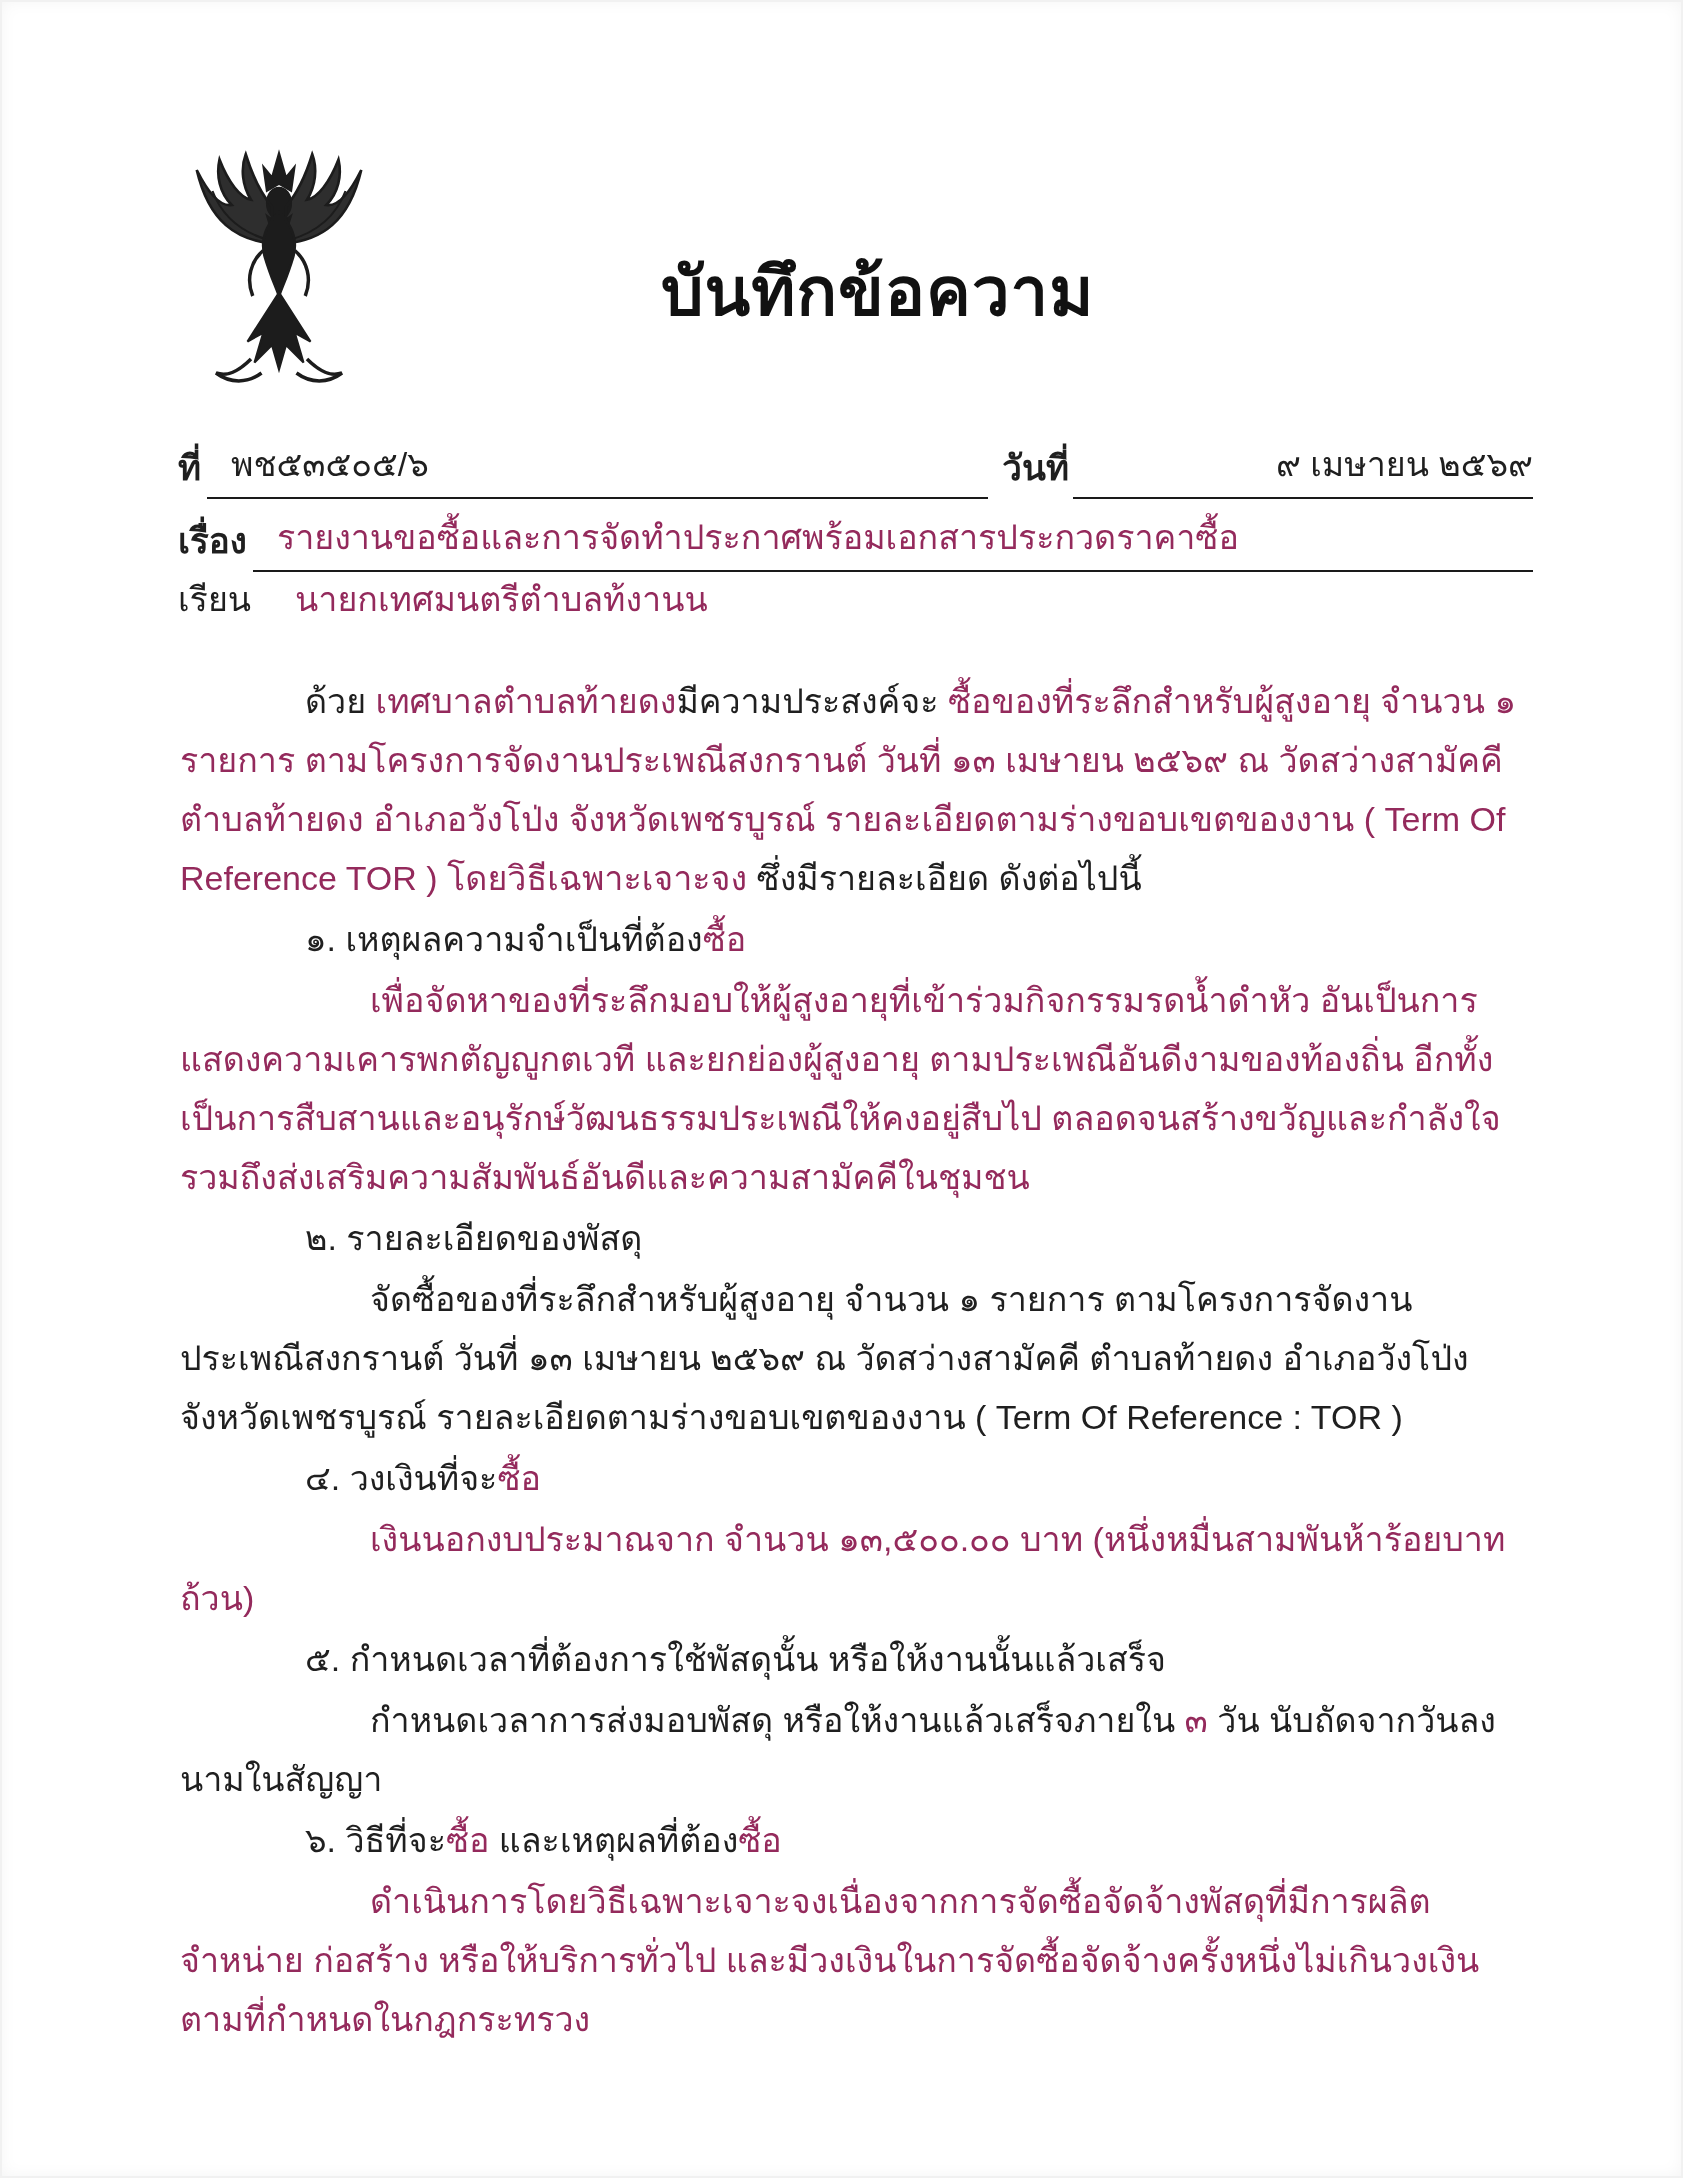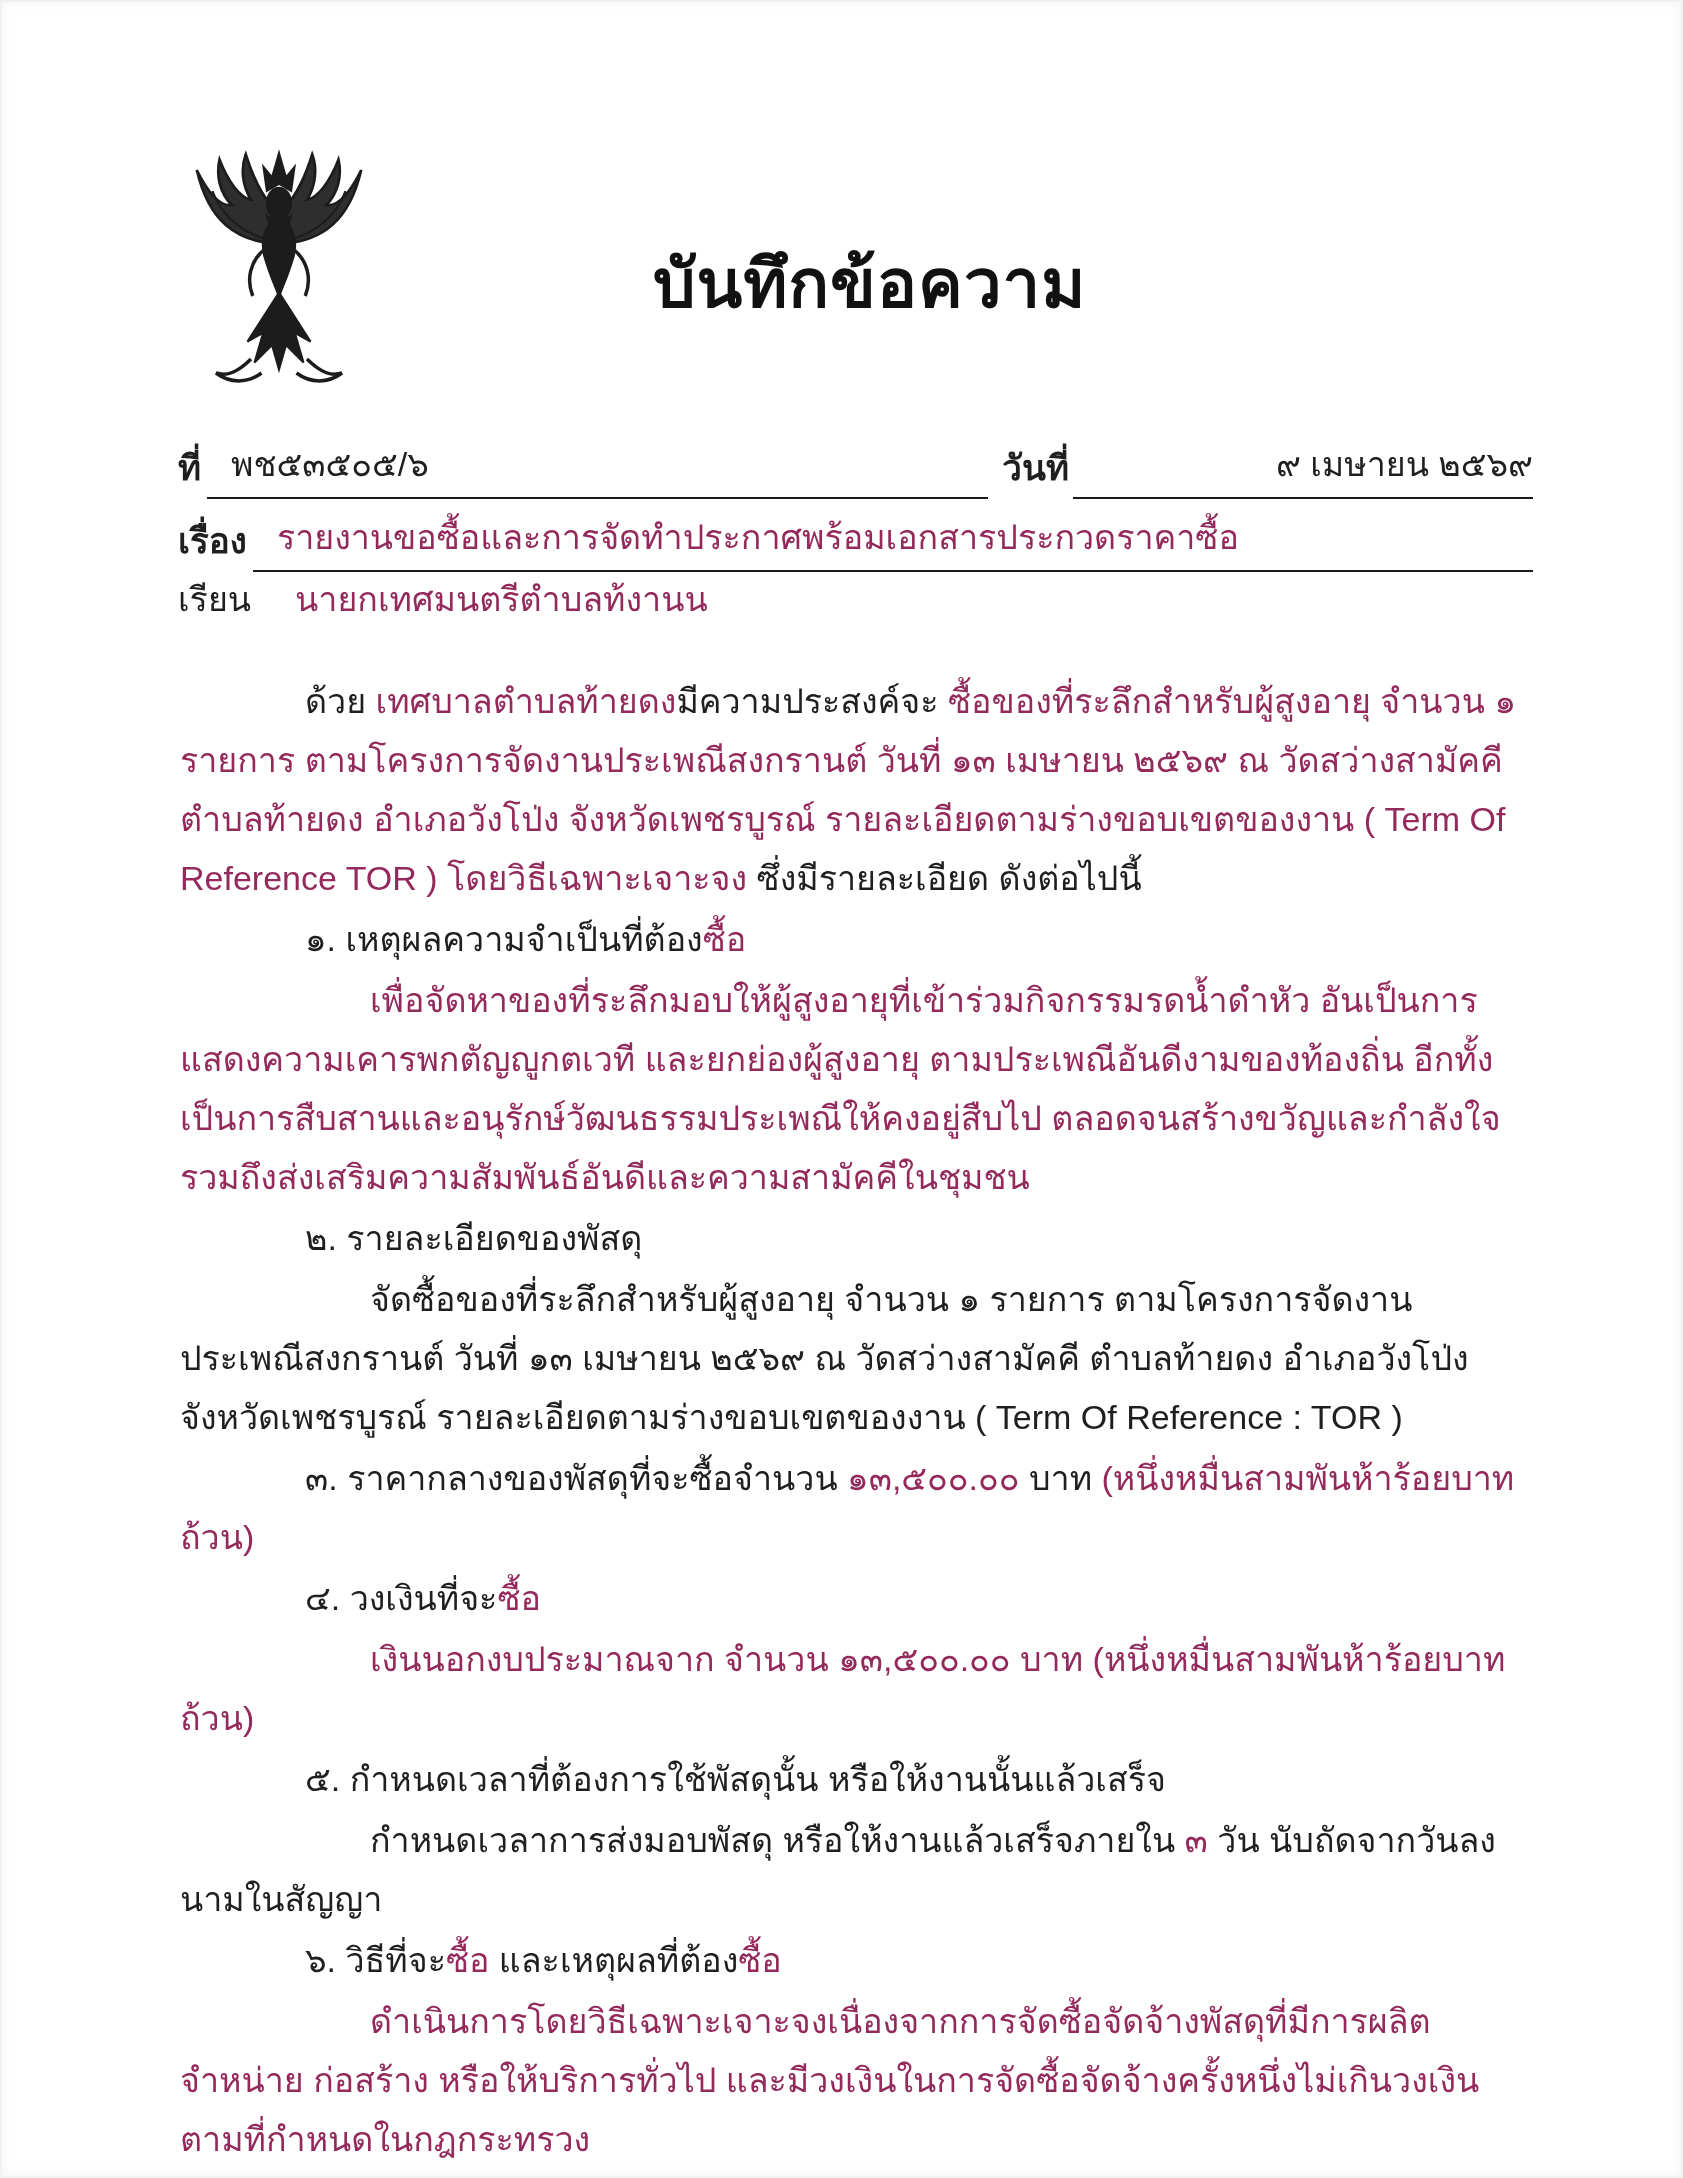--- a/index.html
+++ b/index.html
@@ -17,21 +17,21 @@
     font-family:"Liberation Sans", sans-serif;
     color:var(--ink);
   }
   .emblem{
     position:absolute;left:174px;top:147px;width:210px;height:249px;
   }
   .doc-title{
     position:absolute;left:653px;top:230px;
     font-size:67px;font-weight:700;color:#111;
     letter-spacing:1px;
-    margin:0;
+    margin:8px;
   }
   .content{
     position:absolute;left:178px;right:150px;top:426px;
   }
   .form-row{
     display:flex;align-items:flex-end;height:73px;
   }
   .form-label{
     font-weight:700;font-size:35px;color:var(--ink);
     white-space:nowrap;padding:0 6px 4px 0;
@@ -122,21 +122,20 @@
       <span class="sal-label v-ink">เรียน</span>
       <span class="v-fill">นายกเทศมนตรีตำบลท้งานน</span>
     </div>
 
     <div class="doc-body">
         <p class="para indent-a"><span class="c-ink">ด้วย </span><span class="c-fill">เทศบาลตำบลท้ายดง</span><span class="c-ink">มีความประสงค์จะ </span><span class="c-fill">ซื้อของที่ระลึกสำหรับผู้สูงอายุ จำนวน ๑ รายการ ตามโครงการจัดงานประเพณีสงกรานต์ วันที่ ๑๓ เมษายน ๒๕๖๙ ณ วัดสว่างสามัคคี ตำบลท้ายดง อำเภอวังโป่ง จังหวัดเพชรบูรณ์ รายละเอียดตามร่างขอบเขตของงาน ( Term Of Reference TOR ) โดยวิธีเฉพาะเจาะจง </span><span class="c-ink">ซึ่งมีรายละเอียด ดังต่อไปนี้</span></p>
         <p class="para indent-a"><span class="c-ink">๑. เหตุผลความจำเป็นที่ต้อง</span><span class="c-fill">ซื้อ</span></p>
         <p class="para indent-b"><span class="c-fill">เพื่อจัดหาของที่ระลึกมอบให้ผู้สูงอายุที่เข้าร่วมกิจกรรมรดน้ำดำหัว อันเป็นการแสดงความเคารพกตัญญูกตเวที และยกย่องผู้สูงอายุ ตามประเพณีอันดีงามของท้องถิ่น อีกทั้งเป็นการสืบสานและอนุรักษ์วัฒนธรรมประเพณีให้คงอยู่สืบไป ตลอดจนสร้างขวัญและกำลังใจ รวมถึงส่งเสริมความสัมพันธ์อันดีและความสามัคคีในชุมชน</span></p>
         <p class="para indent-a"><span class="c-ink">๒. รายละเอียดของพัสดุ</span></p>
         <p class="para indent-b"><span class="c-ink">จัดซื้อของที่ระลึกสำหรับผู้สูงอายุ จำนวน  ๑  รายการ ตามโครงการจัดงานประเพณีสงกรานต์ วันที่ ๑๓  เมษายน  ๒๕๖๙ ณ วัดสว่างสามัคคี ตำบลท้ายดง อำเภอวังโป่ง จังหวัดเพชรบูรณ์ รายละเอียดตามร่างขอบเขตของงาน ( Term Of Reference : TOR )</span></p>
-        <p class="para indent-a"><span class="c-ink">๓. ราคากลางของพัสดุที่จะซื้อจำนวน </span><span class="c-fill">๑๓,๕๐๐.๐๐</span><span class="c-ink"> บาท </span><span class="c-fill">(หนึ่งหมื่นสามพันห้าร้อยบาทถ้วน)</span></p>
         <p class="para indent-a"><span class="c-ink">๔. วงเงินที่จะ</span><span class="c-fill">ซื้อ</span></p>
         <p class="para indent-b"><span class="c-fill">เงินนอกงบประมาณจาก จำนวน ๑๓,๕๐๐.๐๐ บาท (หนึ่งหมื่นสามพันห้าร้อยบาทถ้วน)</span></p>
         <p class="para indent-a"><span class="c-ink">๕. กำหนดเวลาที่ต้องการใช้พัสดุนั้น หรือให้งานนั้นแล้วเสร็จ</span></p>
         <p class="para indent-b"><span class="c-ink">กำหนดเวลาการส่งมอบพัสดุ หรือให้งานแล้วเสร็จภายใน </span><span class="c-fill">๓</span><span class="c-ink"> วัน นับถัดจากวันลงนามในสัญญา</span></p>
         <p class="para indent-a"><span class="c-ink">๖. วิธีที่จะ</span><span class="c-fill">ซื้อ</span><span class="c-ink"> และเหตุผลที่ต้อง</span><span class="c-fill">ซื้อ</span></p>
         <p class="para indent-b"><span class="c-fill">ดำเนินการโดยวิธีเฉพาะเจาะจงเนื่องจากการจัดซื้อจัดจ้างพัสดุที่มีการผลิต จำหน่าย ก่อสร้าง หรือให้บริการทั่วไป และมีวงเงินในการจัดซื้อจัดจ้างครั้งหนึ่งไม่เกินวงเงินตามที่กำหนดในกฎกระทรวง</span></p>
       </div>
 
   </div>
 </div>

